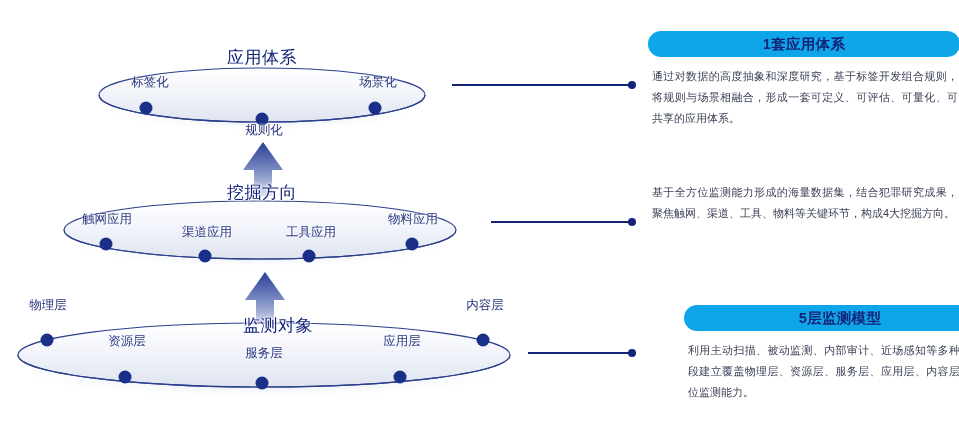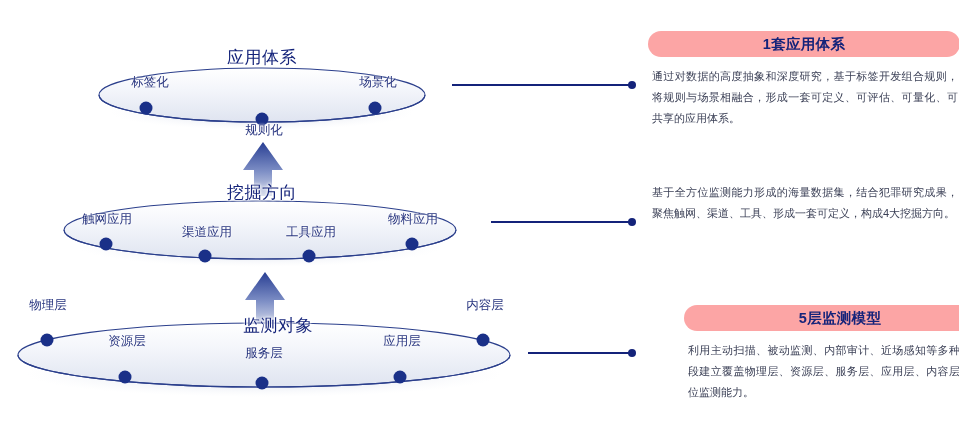--- a/index.html
+++ b/index.html
@@ -29,21 +29,21 @@
     position:absolute;
     font-size:12.5px;color:#27347f;white-space:nowrap;
     transform:translateX(-50%);
     text-shadow:0 0 2px #fff,0 0 3px #fff;
     z-index:6;
   }
 
   
   .panel{position:absolute;width:312px;}
   .panel-pill{
-    height:26px;border-radius:13px;background:#fca5a5;
+    height:26px;border-radius:13px;background:#0ea5e9;
     display:flex;align-items:center;justify-content:center;
   }
   .panel-pill span{
     font-size:14.5px;font-weight:bold;color:#14237a;letter-spacing:.3px;
   }
   .panel-body{
     margin-top:9px;padding:0 2px 0 4px;
     font-size:11px;line-height:21px;color:#3a3f55;
     text-align:justify;
   }
@@ -157,21 +157,21 @@
   </div>
 
   <div class="panel" style="left:648px;top:31px;">
     <div class="panel-pill">
       <span>1套应用体系</span>
     </div>
     <div class="panel-body">通过对数据的高度抽象和深度研究，基于标签开发组合规则，将规则与场景相融合，形成一套可定义、可评估、可量化、可共享的应用体系。</div>
   </div>
 
   <div class="panel" style="left:648px;top:173px;">
-    <div class="panel-body">基于全方位监测能力形成的海量数据集，结合犯罪研究成果，聚焦触网、渠道、工具、形成一套可定义，构成4大挖掘方向。</div>
+    <div class="panel-body">基于全方位监测能力形成的海量数据集，结合犯罪研究成果，聚焦触网、渠道、工具、物料等关键环节，构成4大挖掘方向。</div>
   </div>
 
   <div class="panel" style="left:684px;top:305px;">
     <div class="panel-pill">
       <span>5层监测模型</span>
     </div>
     <div class="panel-body">利用主动扫描、被动监测、内部审计、近场感知等多种技术手段建立覆盖物理层、资源层、服务层、应用层、内容层的全方位监测能力。</div>
   </div>
 
 </div>

